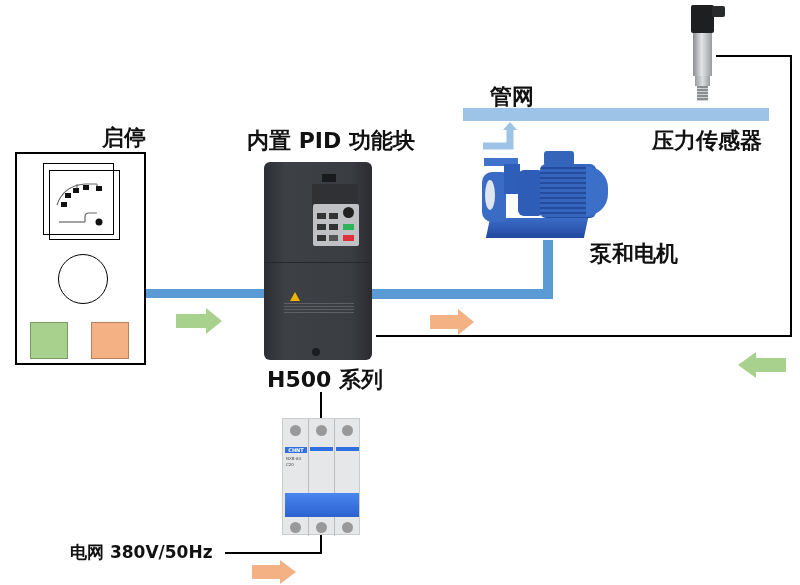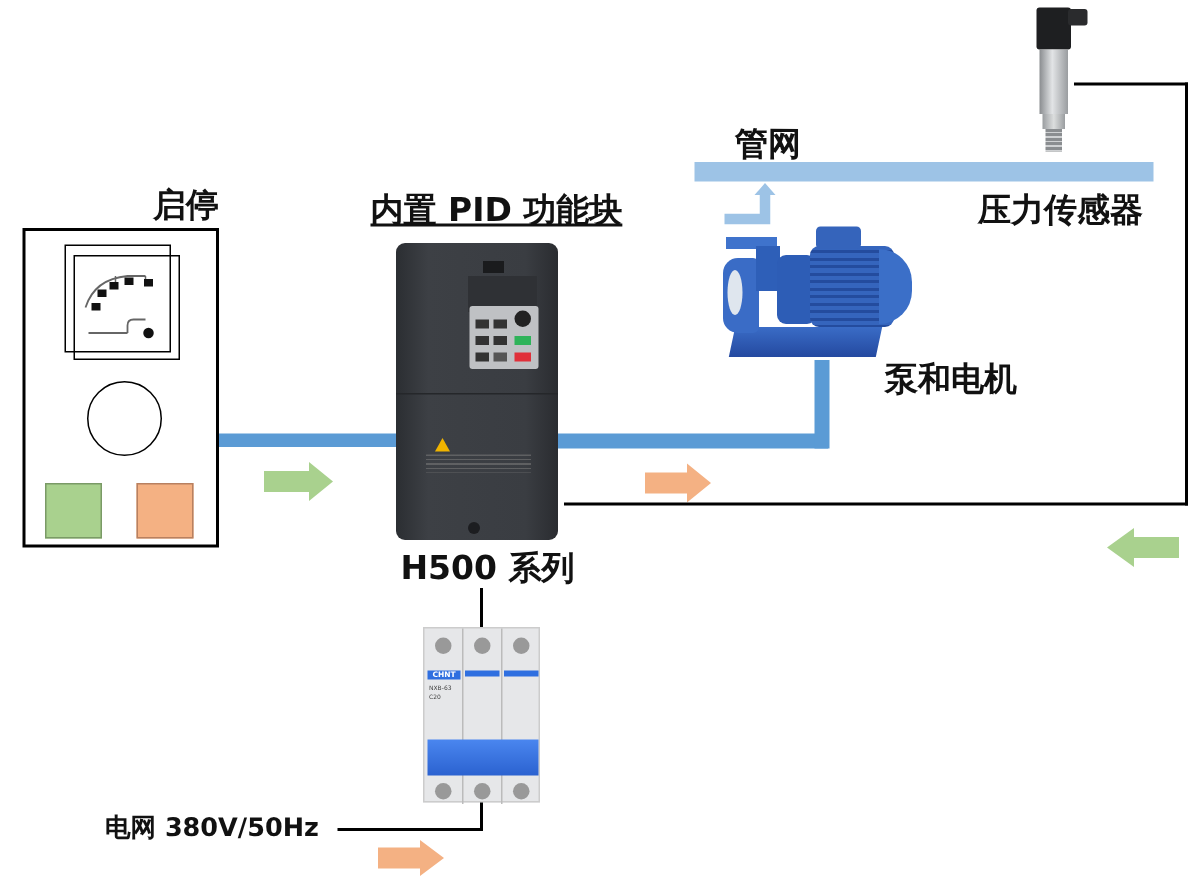--- a/index.html
+++ b/index.html
@@ -37,21 +37,21 @@
 <div class="abs" style="left:58px;top:254px;width:50px;height:50px;border:1.5px solid #000;border-radius:50%;box-sizing:border-box;"></div>
 <div class="abs" style="left:30px;top:322px;width:38px;height:37px;background:#a9d18e;border:1px solid #7a9a66;box-sizing:border-box;"></div>
 <div class="abs" style="left:91px;top:322px;width:38px;height:37px;background:#f4b183;border:1px solid #b88060;box-sizing:border-box;"></div>
 
 <div class="pipe" style="left:146px;top:289px;width:120px;height:9px;"></div>
 
 <svg style="left:176px;top:308px;" width="48" height="26">
   <polygon points="0,6 30,6 30,0 46,13 30,26 30,20 0,20" fill="#a9d18e"></polygon>
 </svg>
 
-<div class="lbl" style="left:247px;top:130px;text-decoration:underline;">内置 PID 功能块</div>
+<div class="lbl" style="left:247px;top:130px;">内置 PID 功能块</div>
 <div class="abs" style="left:264px;top:162px;width:108px;height:198px;background:linear-gradient(90deg,#2b2e32 0%,#3d4045 20%,#3a3d42 80%,#2a2c30 100%);border-radius:6px;">
   <div class="abs" style="left:0;top:100px;width:108px;height:1px;background:#25272a;"></div>
   <div class="abs" style="left:58px;top:12px;width:14px;height:8px;background:#1a1b1d;"></div>
   <div class="abs" style="left:48px;top:22px;width:46px;height:24px;background:#2f3135;"></div>
   <div class="abs" style="left:49px;top:42px;width:46px;height:42px;background:#bfc1c4;border-radius:2px;">
     <div class="abs" style="left:30px;top:3px;width:11px;height:11px;border-radius:50%;background:#222;"></div>
     <div class="abs" style="left:4px;top:9px;width:9px;height:6px;background:#333;"></div>
     <div class="abs" style="left:16px;top:9px;width:9px;height:6px;background:#333;"></div>
     <div class="abs" style="left:4px;top:20px;width:9px;height:6px;background:#333;"></div>
     <div class="abs" style="left:16px;top:20px;width:9px;height:6px;background:#333;"></div>

